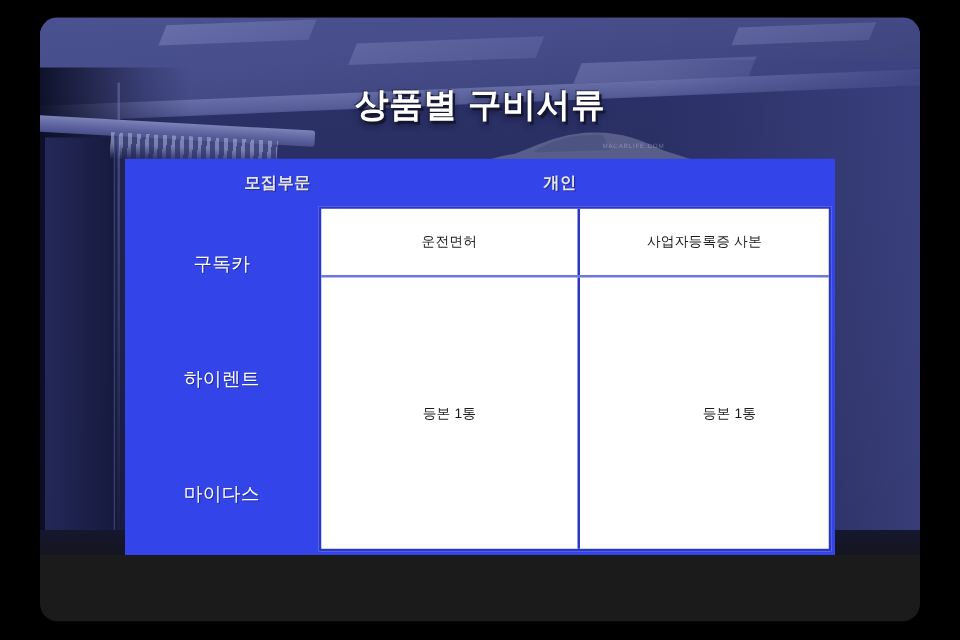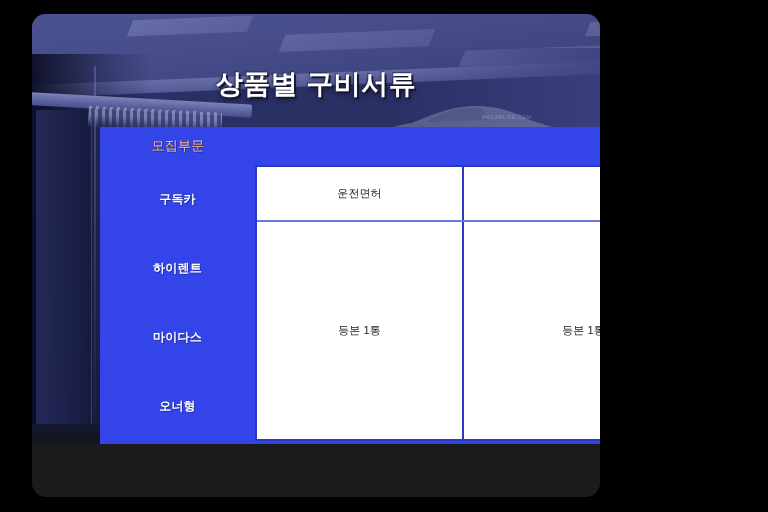--- a/index.html
+++ b/index.html
@@ -8,21 +8,21 @@
     background: #000000;
     font-family: "Liberation Sans", "DejaVu Sans", sans-serif;
     overflow: hidden;
   }
   #stage { position: relative; width: 768px; height: 512px; background: #000; }
 
   
   .slide {
     position: absolute;
     left: 32px; top: 14px;
-    width: 568px; height: 483px;
+    width: 704px; height: 483px;
     border-radius: 14px;
     overflow: hidden;
     background: #1b1b1b;
     padding-left: 44px;
   }
 
   
   .photo {
     position: absolute; left: 0; top: 0; right: 0;
     height: 430px;
@@ -139,47 +139,48 @@
     flex-direction: column;
     background: #3344e8;
   }
   .thead {
     display: flex;
     height: 38px;
     flex: 0 0 38px;
   }
   .th {
     display: flex; align-items: center; justify-content: center;
-    color: #fdba74;
+    color: #e5e5e5;
     font-size: 13px;
-    font-weight: normal;
+    font-weight: bold;
     letter-spacing: .3px;
     text-shadow: 1px 1px 0 rgba(20,22,70,.5);
+    margin-left: 44px;
   }
   .col-1 { flex: 0 0 156px; }
   .col-2 { flex: 0 0 208px; }
   .col-3 { flex: 1 1 auto; }
 
   .tbody {
     flex: 1 1 auto;
     display: flex;
     padding: 0 3px 3px 0;
   }
   
   .labels {
     flex: 0 0 155px;
     display: flex;
     flex-direction: column;
   }
   .label-cell {
     flex: 1 1 0;
     display: flex; align-items: center; justify-content: center;
     color: #ffffff;
-    font-size: 12px;
-    font-weight: bold;
+    font-size: 15px;
+    font-weight: normal;
     letter-spacing: .2px;
     text-shadow: 1px 1px 0 rgba(20,22,70,.45);
   }
   
   .data {
     flex: 1 1 auto;
     display: flex;
     flex-direction: column;
     background: #ffffff;
     border: 2px solid #2a38c4;
@@ -241,34 +242,35 @@
       <div class="floor"></div>
       <div class="floor-sheen"></div>
     </div>
 
     <div class="title">상품별 구비서류</div>
 
     <div class="table">
 
       <div class="thead">
         <div class="th col-1">모집부문</div>
+        <div class="th col-2">개인</div>
       </div>
 
       <div class="tbody">
 
         <div class="labels">
           <div class="label-cell">구독카</div>
           <div class="label-cell">하이렌트</div>
           <div class="label-cell">마이다스</div>
-          <div class="label-cell">오너형</div>
         </div>
 
         <div class="data">
           <div class="data-row-top">
             <div class="cell cell-a">운전면허</div>
+            <div class="cell cell-b">사업자등록증 사본</div>
           </div>
           <div class="data-row-rest">
             <div class="cell cell-a">등본 1통</div>
             <div class="cell cell-b">등본 1통</div>
           </div>
         </div>
 
       </div>
     </div>
 

